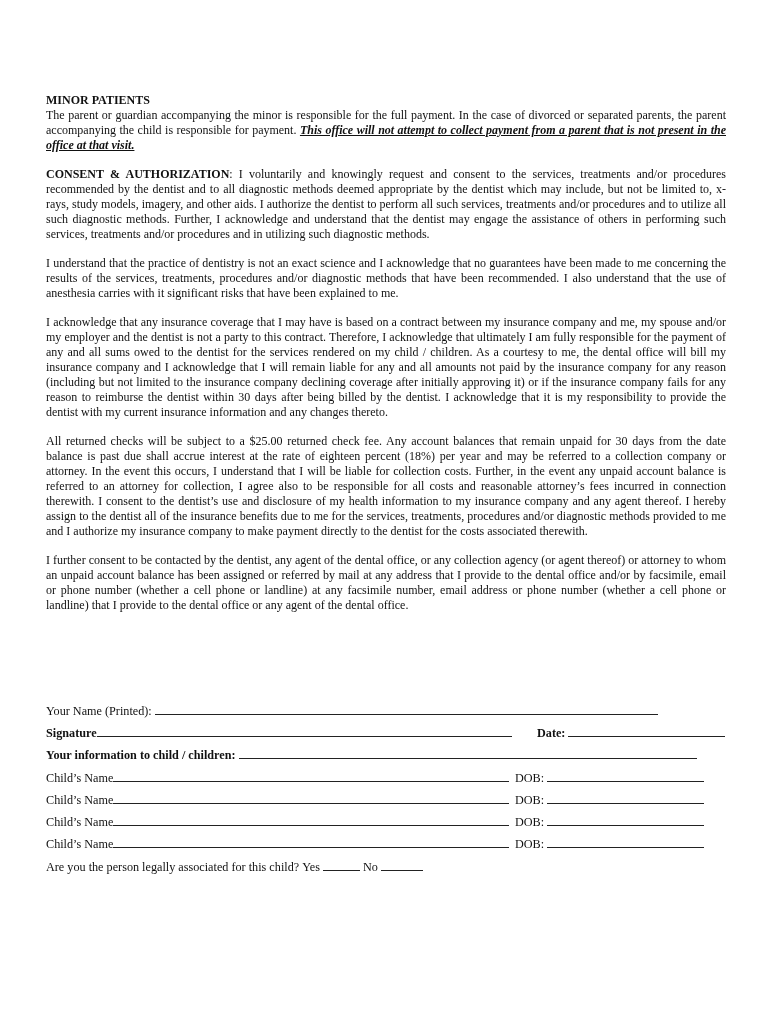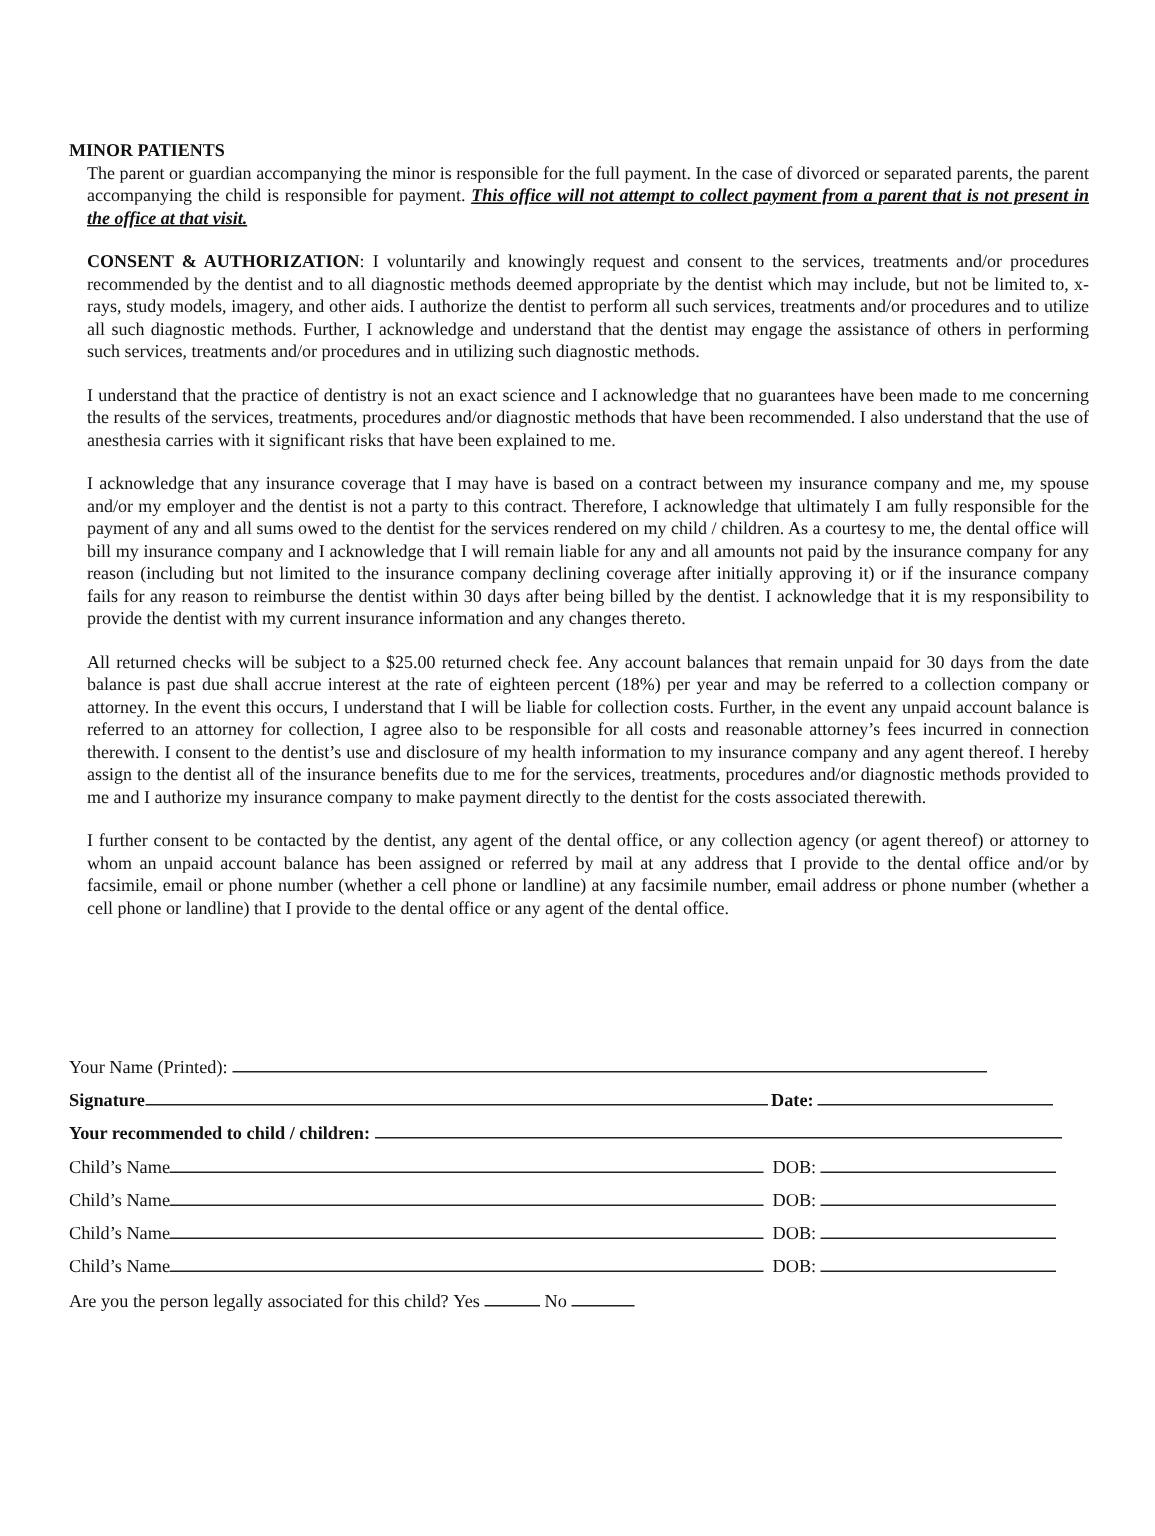--- a/index.html
+++ b/index.html
@@ -1,19 +1,19 @@
 <!DOCTYPE html>
 <html><head>
 <meta charset="utf-8">
 <style>
   html, body { margin: 0; padding: 0; background: #ffffff; }
   body { width: 770px; height: 1024px; position: relative; overflow: hidden; color: #111; }
   .page { position: absolute; left: 46px; top: 93px; width: 680px; }
   .sans { font-family: Liberation Serif, serif; font-size: 12px; line-height: 15px; }
-  .para { text-align: justify; margin: 0 0 14px 12px; }
+  .para { text-align: justify; margin: 0 0 14px 0; }
   .heading { font-weight: bold; margin: 0; }
   .emph { font-weight: bold; font-style: italic; text-decoration: underline; }
   .bold { font-weight: bold; }
   .form { position: absolute; left: 46px; top: 702px; width: 680px; font-family: "Liberation Serif", serif; font-size: 12.2px; }
   .row { position: absolute; left: 0; height: 16px; white-space: nowrap; }
   .line { display: inline-block; border-bottom: 1px solid #222; height: 12px; vertical-align: baseline; }
   .italic { }
   .lbl { display: inline-block; }
   .abs { position: absolute; }
 </style>
@@ -34,28 +34,28 @@
 
 <div class="form">
 
   <div class="row" style="top:0;">
     <span class="lbl">Your Name (Printed):</span>
     <span class="line" style="width:503px;"></span>
   </div>
 
   <div class="row" style="top:22px; width:680px;">
     <span class="lbl bold italic">Signature</span><span class="line" style="width:415px;"></span>
-    <span class="abs" style="left:468px; top:0;">
+    <span class="abs" style="left:491px; top:0;">
       <span class="lbl bold italic">Date:</span>
       <span class="line" style="width:157px;"></span>
     </span>
   </div>
 
   <div class="row" style="top:44px;">
-    <span class="lbl bold">Your recommended to child / children:</span>
+    <span class="lbl bold">Your information to child / children:</span>
     <span class="line" style="width:458px;"></span>
   </div>
 
   <div class="row" style="top:67px; width:680px;">
     <span class="lbl">Child’s Name</span><span class="line" style="width:396px;"></span>
     <span class="abs" style="left:469px; top:0;">
       <span class="lbl">DOB:</span>
       <span class="line" style="width:157px;"></span>
     </span>
   </div>

